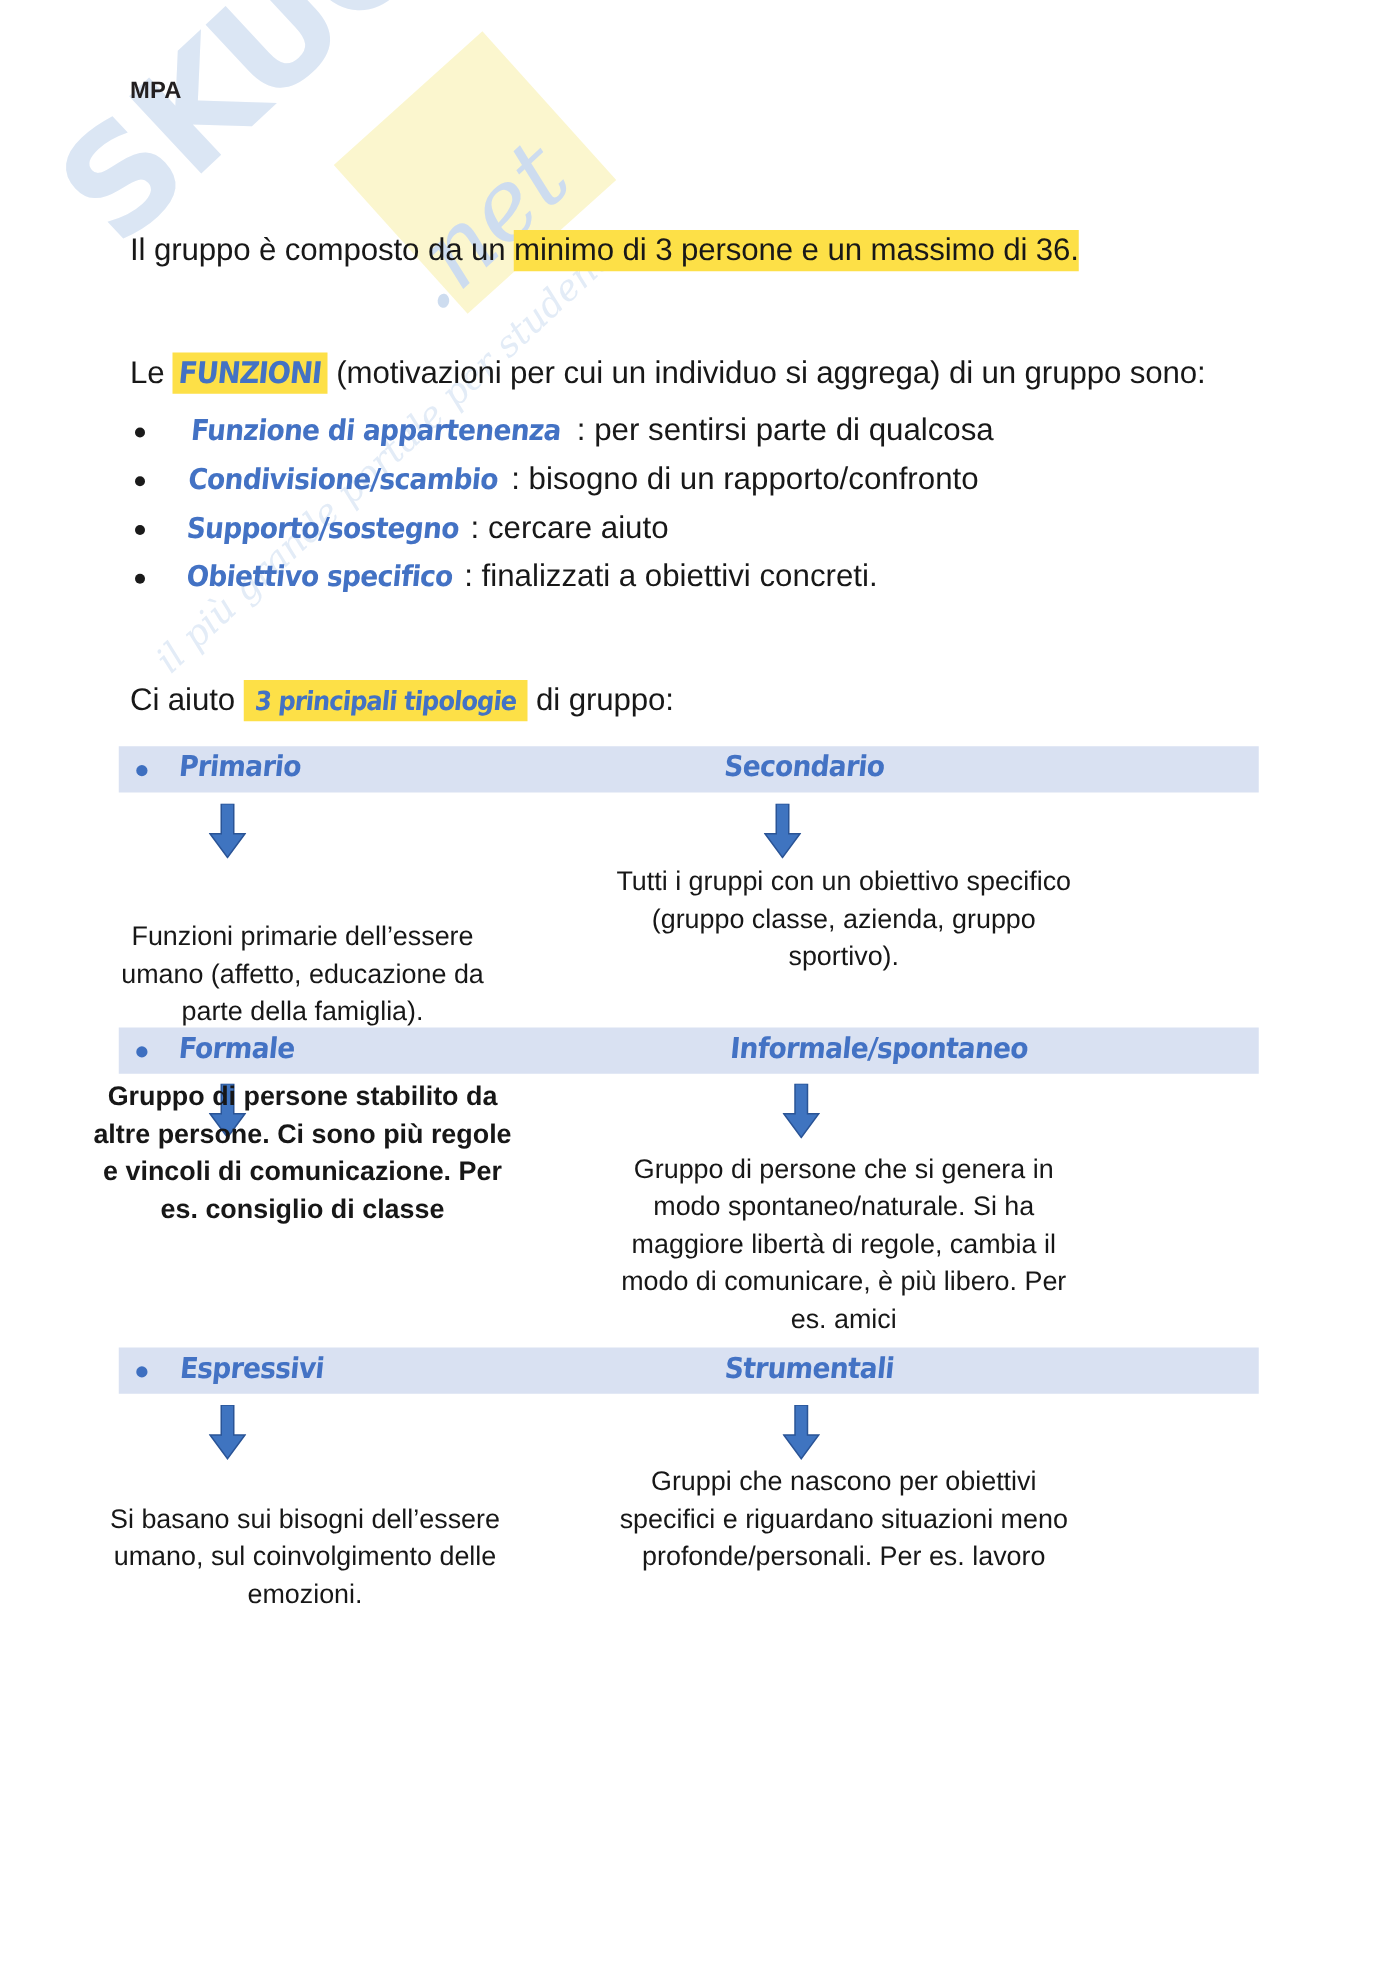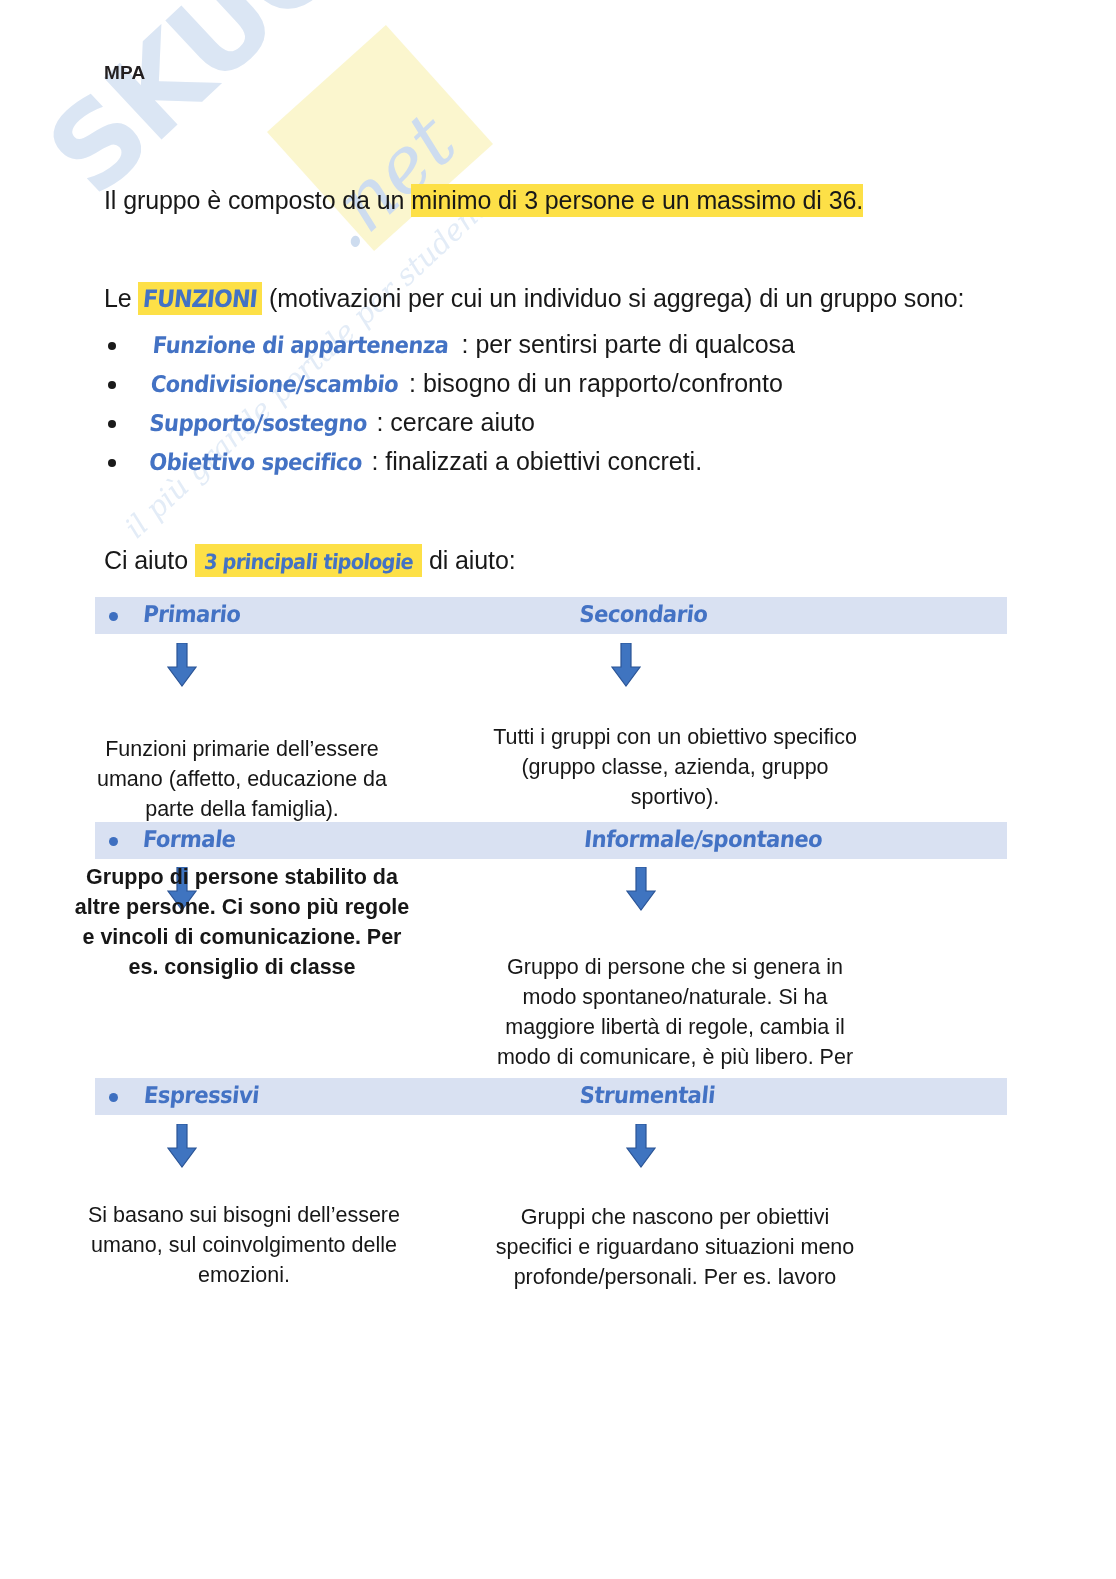--- a/index.html
+++ b/index.html
@@ -174,21 +174,21 @@
   .arrow svg { display: block; }
 
   .desc {
     position: absolute;
     font-size: 21.5px;
     line-height: 30px;
     color: #171717;
     text-align: center;
   }
   .desc-left  { left: 72px;  width: 340px; }
-  .desc-right { left: 480px; width: 390px; margin-top: 32px; }
+  .desc-right { left: 480px; width: 390px; }
 </style>
 </head>
 <body>
 
 <div class="page">
 
   <div class="watermark">
     <div class="wm-yellow"></div>
     <div class="wm-skuola">SKUOLA</div>
     <div class="wm-net">.net</div>
@@ -220,21 +220,21 @@
         <span class="fdot"></span>
         <span class="ftext"><span class="hand">Supporto/sostegno</span><span>: cercare aiuto</span></span>
       </div>
       <div class="frow">
         <span class="fdot"></span>
         <span class="ftext"><span class="hand">Obiettivo specifico</span><span>: finalizzati a obiettivi concreti.</span></span>
       </div>
     </div>
 
     <div class="para p-tipo">
-      <span>Ci aiuto </span><span class="hl"><span class="hand small">3 principali tipologie</span></span><span> di aiuto:</span>
+      <span>Ci aiuto </span><span class="hl"><span class="hand small">3 principali tipologie</span></span><span> di gruppo:</span>
     </div>
 
     <div class="bar" style="top:597px;">
       <span class="bdot"></span>
       <span class="hand blabel-left">Primario</span>
       <span class="hand blabel-right">Secondario</span>
     </div>
     <div class="arrow" style="left:167px; top:643px;">
       <svg width="30" height="44" viewBox="0 0 30 44">
         <polygon points="10,0 20,0 20,24 29,24 15,43 1,24 10,24" fill="#3f74c0" stroke="#2a5496" stroke-width="1.2"></polygon>

